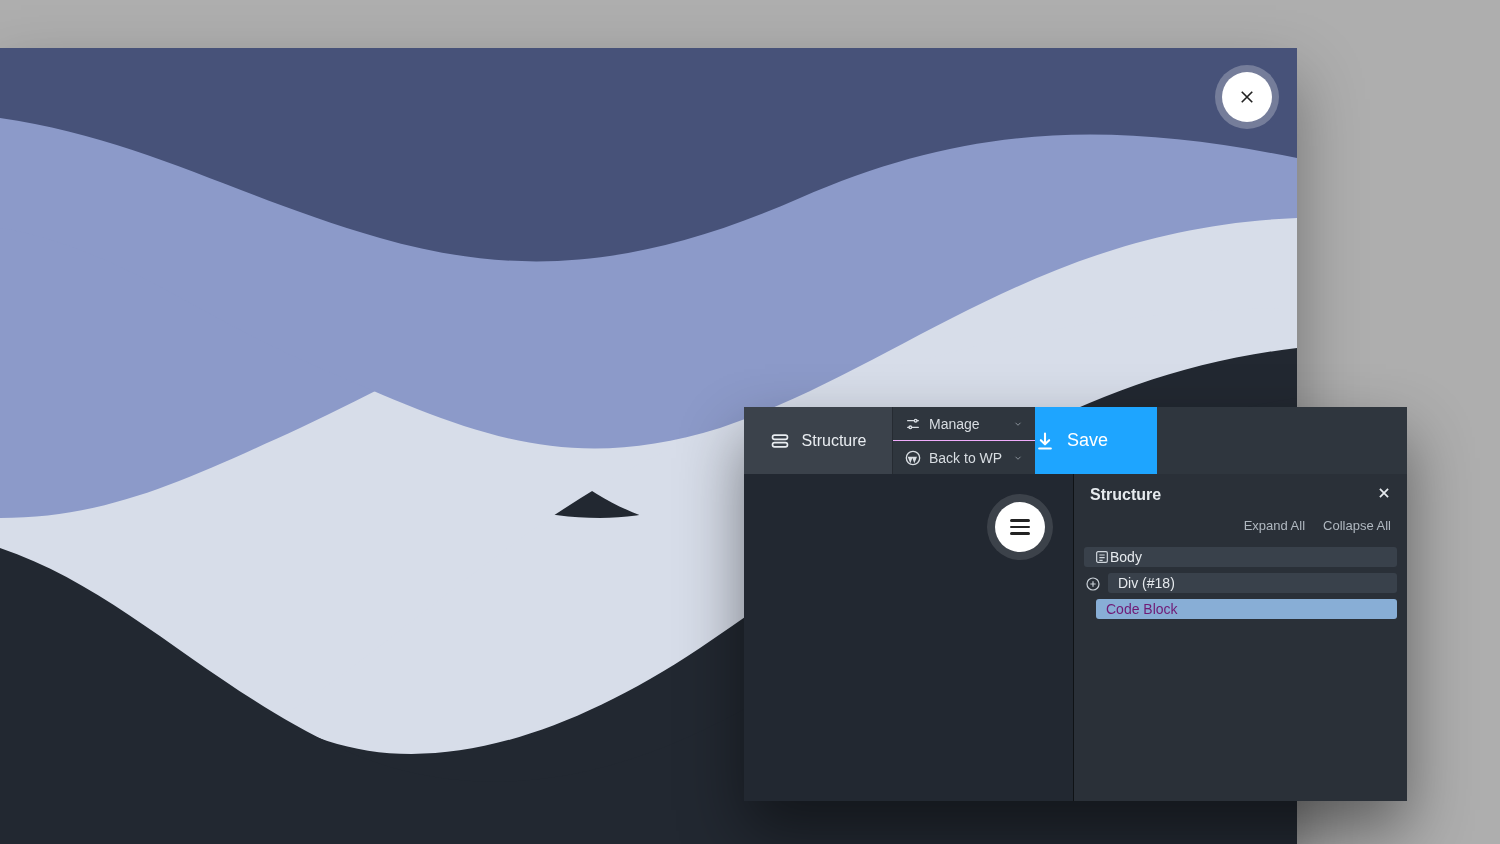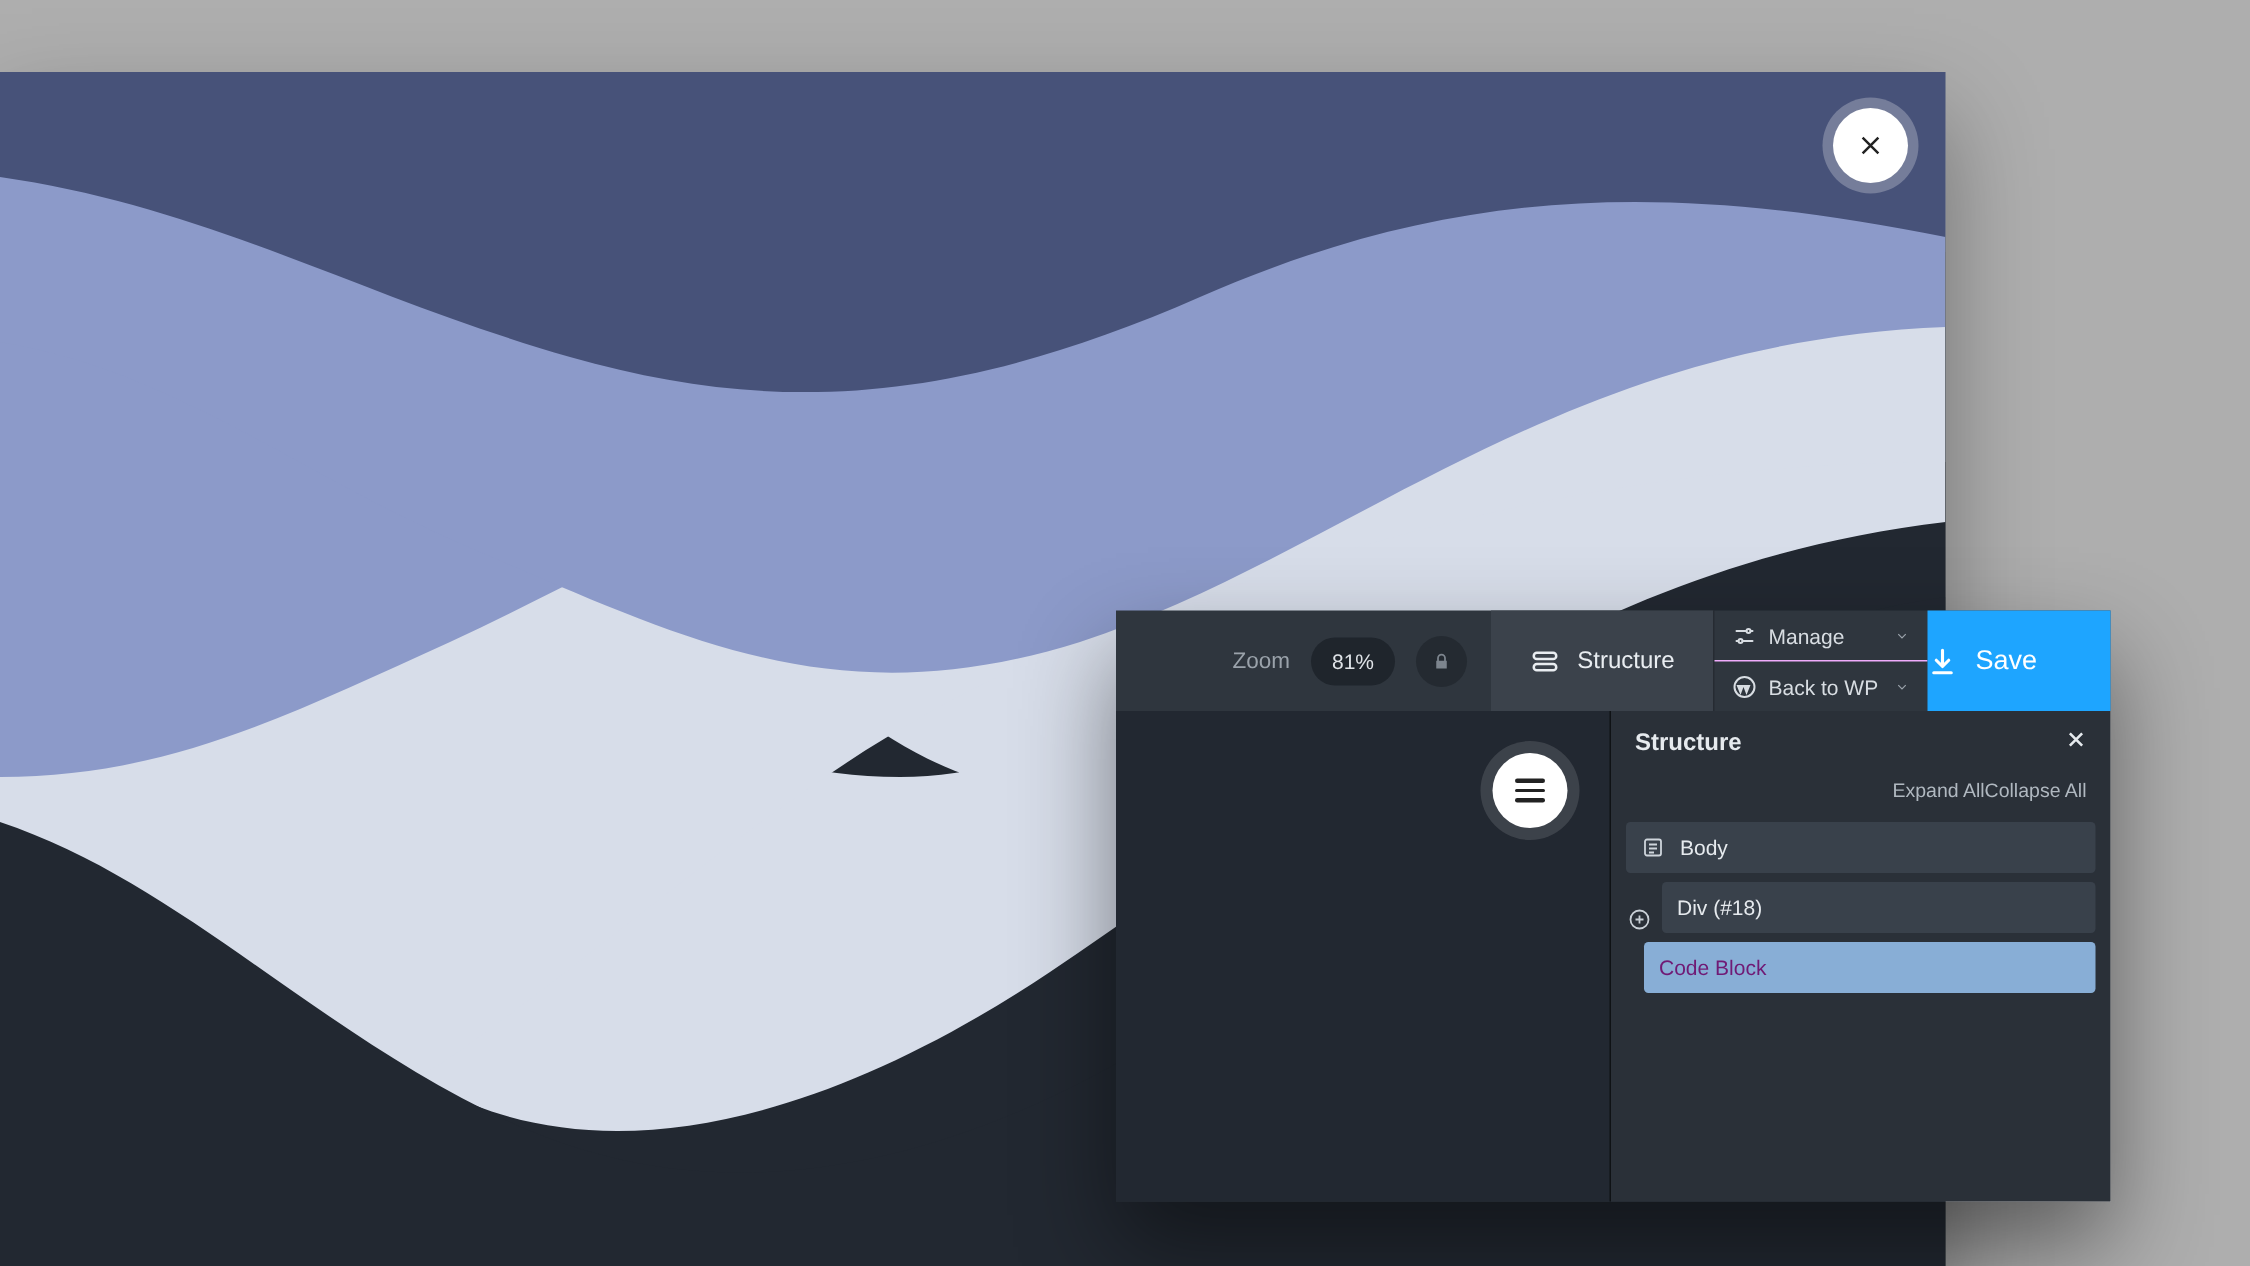--- a/index.html
+++ b/index.html
@@ -149,31 +149,31 @@
   }
   .panel-head{
     display:flex; align-items:center; justify-content:space-between;
     padding:12px 16px 10px 16px;
     font-size:16px; font-weight:600;
   }
   .panel-head .x{cursor:pointer;}
   .panel-head .x svg{width:14px;height:14px;stroke:#e6eaee;stroke-width:3;}
 
   .panel-sub{
-    display:flex; justify-content:flex-end; 
+    display:flex; justify-content:flex-end; gap:18px;
     padding:4px 16px 14px 16px;
     font-size:13px; color:#b0b8c0;
   }
   .panel-sub span{cursor:pointer;}
 
   .tree{ padding:0 10px; display:flex; flex-direction:column; gap:6px; }
   .tree-row{
-    display:flex; align-items:center; gap:10px;
+    display:flex; align-items:center; 
     background:#39414b;
-    height:34px;
+    height:20px;
     border-radius:3px;
     padding:0 10px;
     font-size:14px;
     cursor:pointer;
   }
   .tree-row .row-icon{width:16px;height:16px;flex:none;display:flex;align-items:center;justify-content:center;}
   .tree-row .row-icon svg{width:16px;height:16px;}
   .tree .lvl1{margin-left:0;}
   .tree .lvl2-wrap{display:flex;align-items:flex-end;gap:6px;}
   .tree .add-icon{width:18px;height:18px;flex:none;display:flex;align-items:center;justify-content:center;}
@@ -207,29 +207,20 @@
 
 <div class="close-btn">
   <svg viewBox="0 0 24 24">
       <path d="M5 5 L19 19 M19 5 L5 19" fill="none"></path>
     </svg>
 </div>
 
 <div class="editor">
   <div class="topbar">
 
-    <div class="zoom-wrap">
-      <span class="zoom-label">Zoom</span>
-      <span class="zoom-badge">81%</span>
-      <span class="lock-btn">
-        <svg viewBox="0 0 24 24">
-            <path d="M7 11V8a5 5 0 0 1 10 0v3h1v9H6v-9h1zm2 0h6V8a3 3 0 0 0-6 0v3z"></path>
-          </svg>
-      </span>
-    </div>
 
     <div class="structure-toggle">
       <svg viewBox="0 0 24 24">
         <rect x="3" y="5" width="18" height="5" rx="2.5"></rect>
           <rect x="3" y="14" width="18" height="5" rx="2.5"></rect>
       </svg>
       <span>Structure</span>
     </div>
 
     <div class="right-stack">

